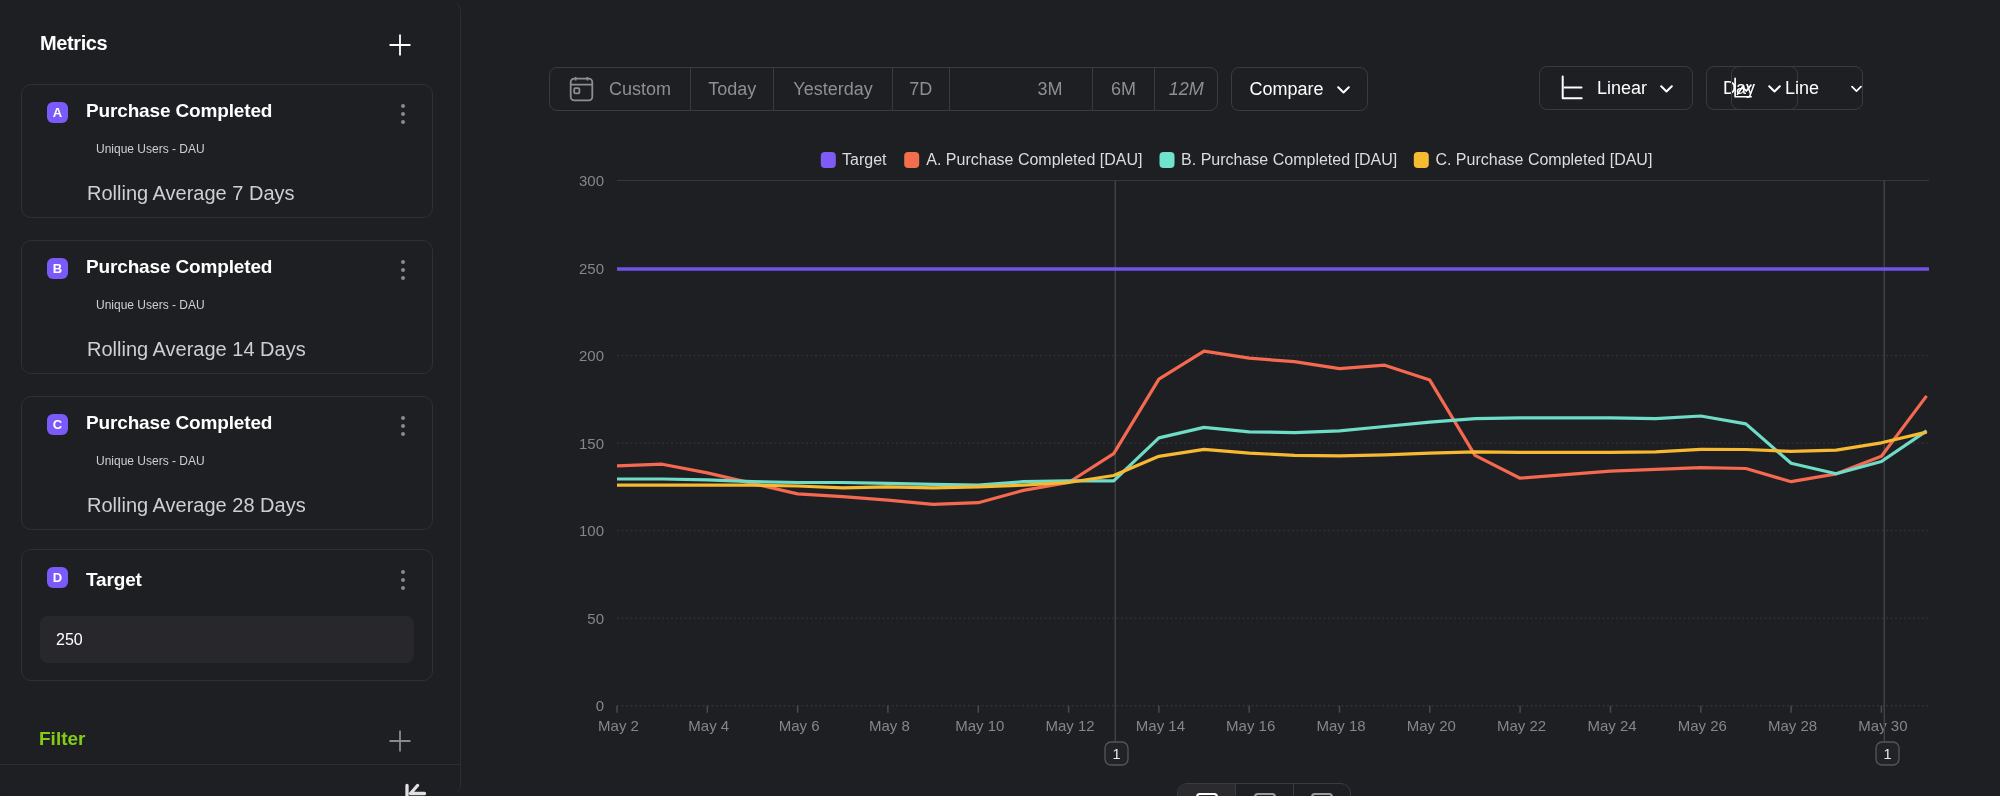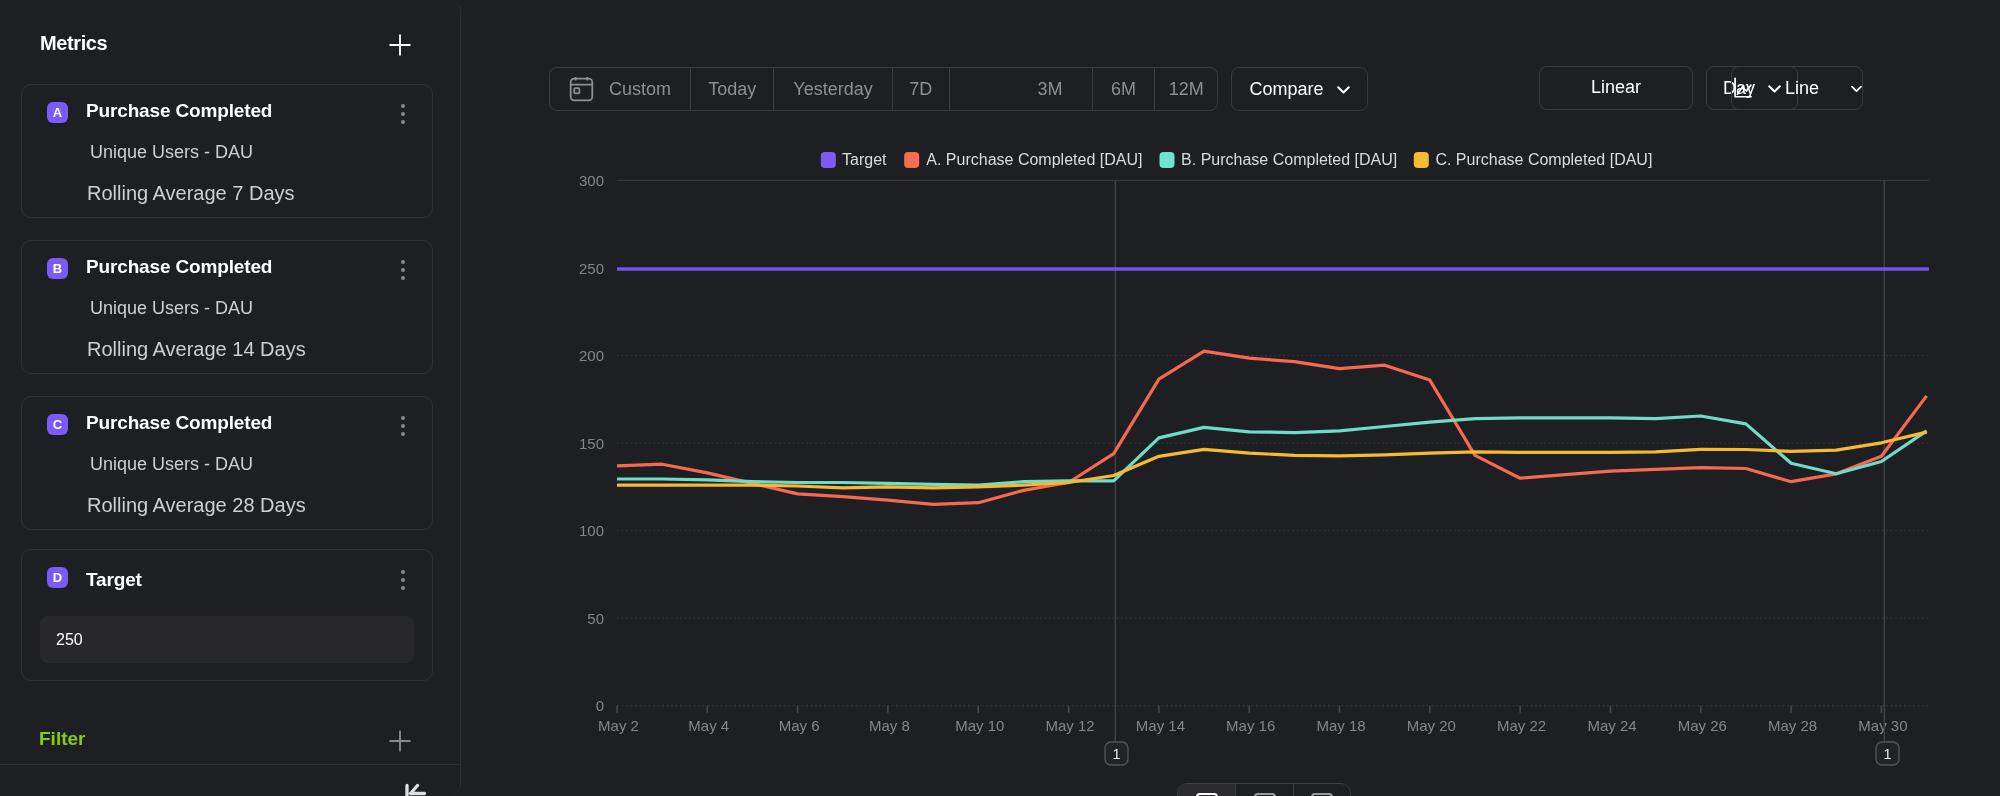--- a/index.html
+++ b/index.html
@@ -4,21 +4,21 @@
 <style>
   * { margin:0; padding:0; box-sizing:border-box; }
   html,body { width:2000px; height:796px; overflow:hidden; }
   body { background:#1e1f23; font-family:"Liberation Sans", sans-serif; position:relative; }
   .sidebar { position:absolute; left:0; top:0; width:461px; height:796px; background:#1e1f23; border-right:1px solid #2c2d31;border-radius:12px; }
   .sb-title { position:absolute; left:40px; top:32px; font-size:20px; font-weight:700; color:#fff; letter-spacing:-.4px; }
   .plus { position:absolute; width:24px; height:24px; }
   .card { position:absolute; left:21px; width:412px; border:1px solid #303034; border-radius:10px; }
   .badge { position:absolute; left:25px; top:17px; width:21px; height:21px; border-radius:6px; background:#7a5af8; color:#fff; font-size:13px; font-weight:700; text-align:center; line-height:21px; }
   .ctitle { position:absolute; left:64px; top:15px; font-size:19px; font-weight:700; color:#fff; letter-spacing:-.15px; }
-  .csub1 { position:absolute; left:68px; top:57px; font-size:18px; color:#cfcfd3; }
+  .csub1 { position:absolute; left:74px; top:57px; font-size:12px; color:#cfcfd3; }
   .csub2 { position:absolute; left:65px; top:97px; font-size:20px; color:#cfcfd3; }
   .kebab { position:absolute; right:25px; top:18px; width:8px; height:22px; }
   .tinput { position:absolute; left:18px; top:66px; width:374px; height:47px; background:#28282c; border-radius:8px; color:#fff; font-size:16px; line-height:47px; padding-left:16px; }
   .filter-lbl { position:absolute; left:39px; top:728px; font-size:19px; font-weight:700; color:#84cc16; }
   .sb-divider { position:absolute; left:0; top:764px; width:460px; height:1px; background:#2c2d31; }
   .collapse { position:absolute; left:402px; top:782px; width:26px; height:16px; }
 
   .main { position:absolute; left:461px; top:0; width:1539px; height:796px; }
   .btn, .segwrap { position:absolute; height:44px; border:1px solid #3a3a3f; border-radius:8px; color:#fff; font-size:18px; }
   .segwrap { left:88px; top:67px; width:669px; display:flex; overflow:hidden; }
@@ -103,31 +103,31 @@
           <rect x="5.2" y="12.2" width="5.2" height="5.2" rx="1.2"></rect>
         </svg>
       <span>Custom</span>
     </div>
     <div class="seg" style="width:85px;">Today</div>
     <div class="seg" style="width:121px;">Yesterday</div>
     <div class="seg" style="width:58px;">7D</div>
     <div class="seg sel" style="width:60px;margin-top:43px;">30D</div>
     <div class="seg" style="width:86px;">3M</div>
     <div class="seg" style="width:64px;">6M</div>
-    <div class="seg" style="width:63px;">12M</div>
+    <div class="seg" style="width:63px;font-style:italic;">12M</div>
   </div>
 
   <div class="btn" style="left:770px; top:67px; width:137px;">
     <span class="lbl" style="font-weight:400;">Compare</span>
     <svg class="chev" viewBox="0 0 13 8">
         <path d="M1.2 1.2l5.3 5.3 5.3-5.3" stroke="#fff" stroke-width="2" fill="none" stroke-linecap="round" stroke-linejoin="round"></path>
       </svg>
   </div>
 
-  <div class="btn" style="left:1078px; top:66px; width:154px;flex-direction:column;">
+  <div class="btn" style="left:1078px; top:66px; width:154px;">
     <svg width="25" height="27" viewBox="0 0 25 27" fill="none" stroke="#fff" stroke-width="2" stroke-linecap="round" stroke-linejoin="round">
         <path d="M3.7 1.5v21.8h19"></path>
         <path d="M5.5 12.5h17"></path>
       </svg>
     <span class="lbl">Linear</span>
     <svg class="chev" viewBox="0 0 13 8">
         <path d="M1.2 1.2l5.3 5.3 5.3-5.3" stroke="#fff" stroke-width="2" fill="none" stroke-linecap="round" stroke-linejoin="round"></path>
       </svg>
   </div>
 

